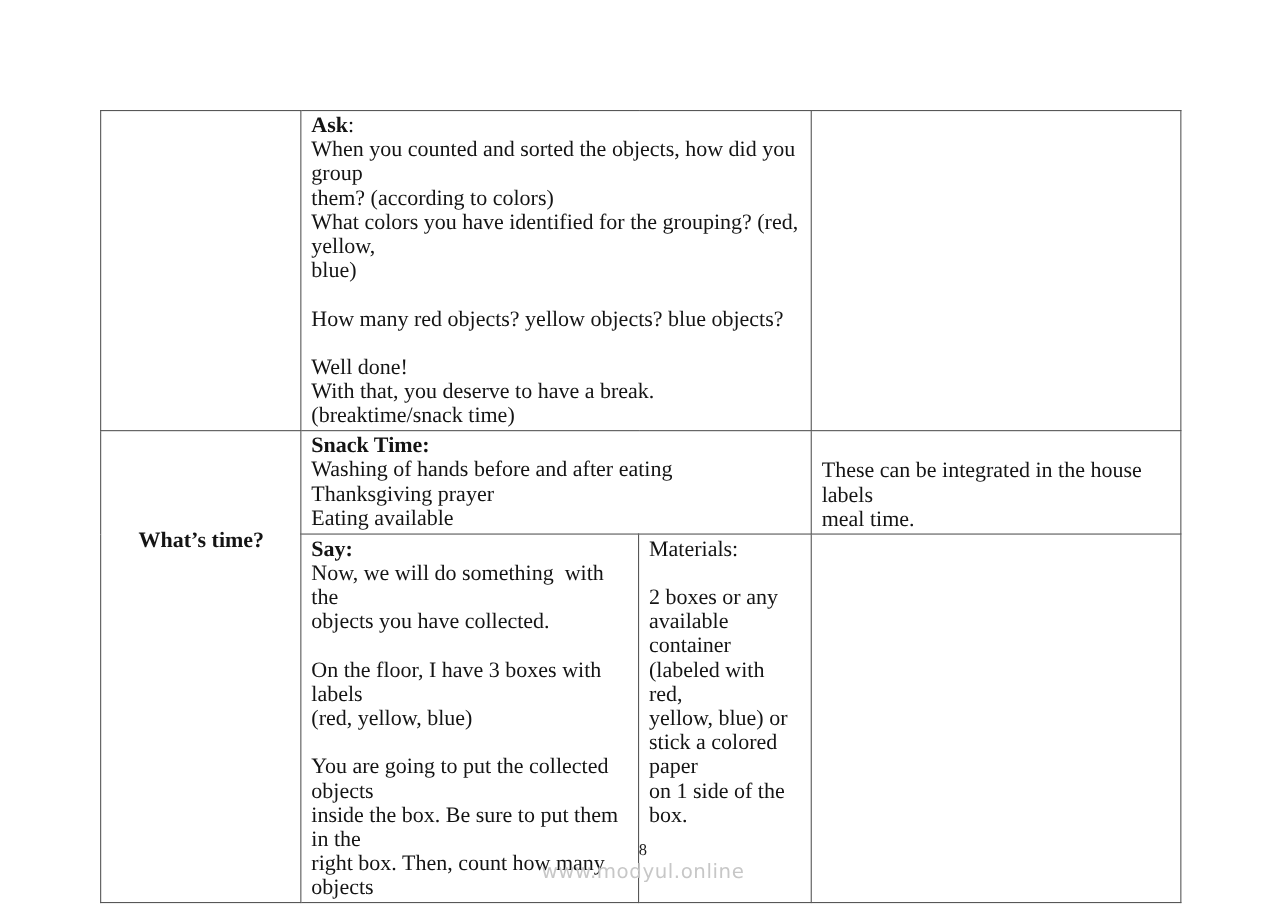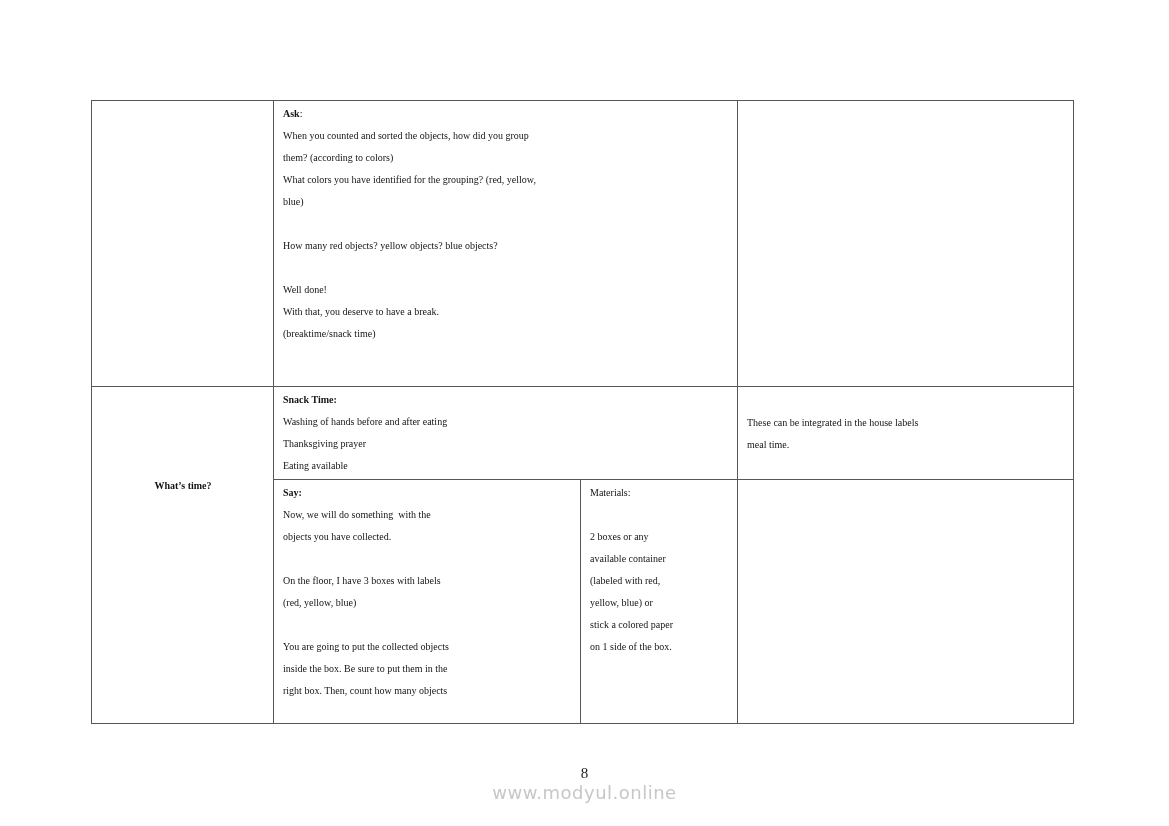--- a/index.html
+++ b/index.html
@@ -15,21 +15,21 @@
     position: absolute;
     left: 91px; top: 100px;
     width: 982px;
     border-collapse: collapse;
     table-layout: fixed;
   }
   .doc-table td {
     border: 1.4px solid #575757;
     vertical-align: top;
     padding: 2px 8px 2px 9px;
-    font-size: 10px;
+    font-size: 20px;
     line-height: 22px;
   }
   .cell-heading { font-weight: bold; }
   .cell-heading .regular { font-weight: normal; }
   .cell-text { white-space: pre-wrap; }
   .label-cell {
     text-align: center;
     font-weight: bold;
     padding-top: 88px !important;
   }

